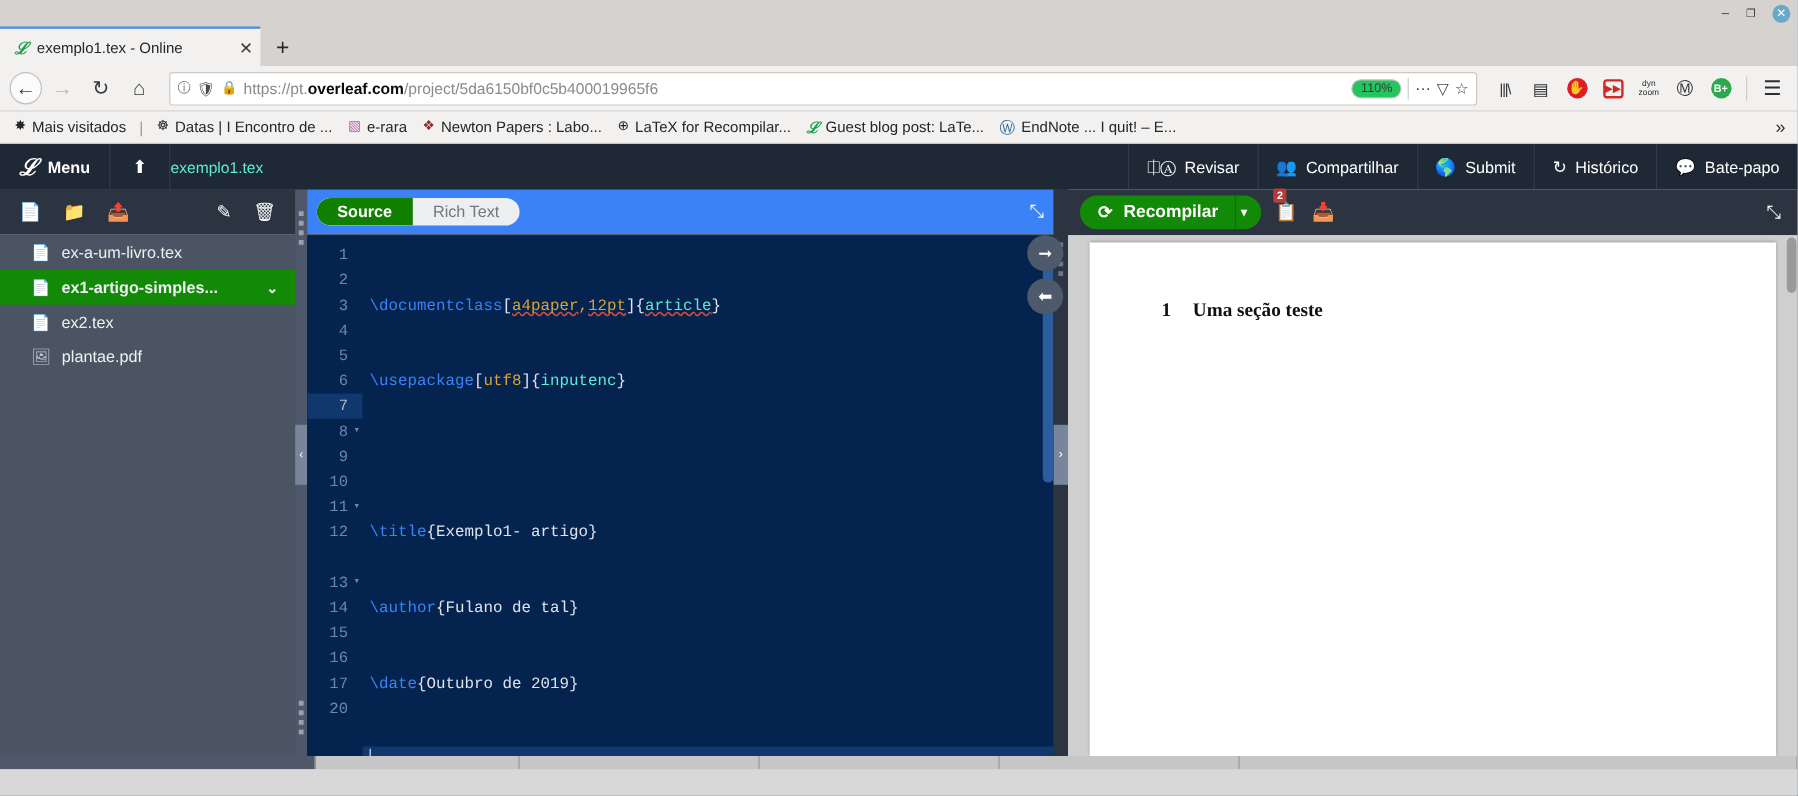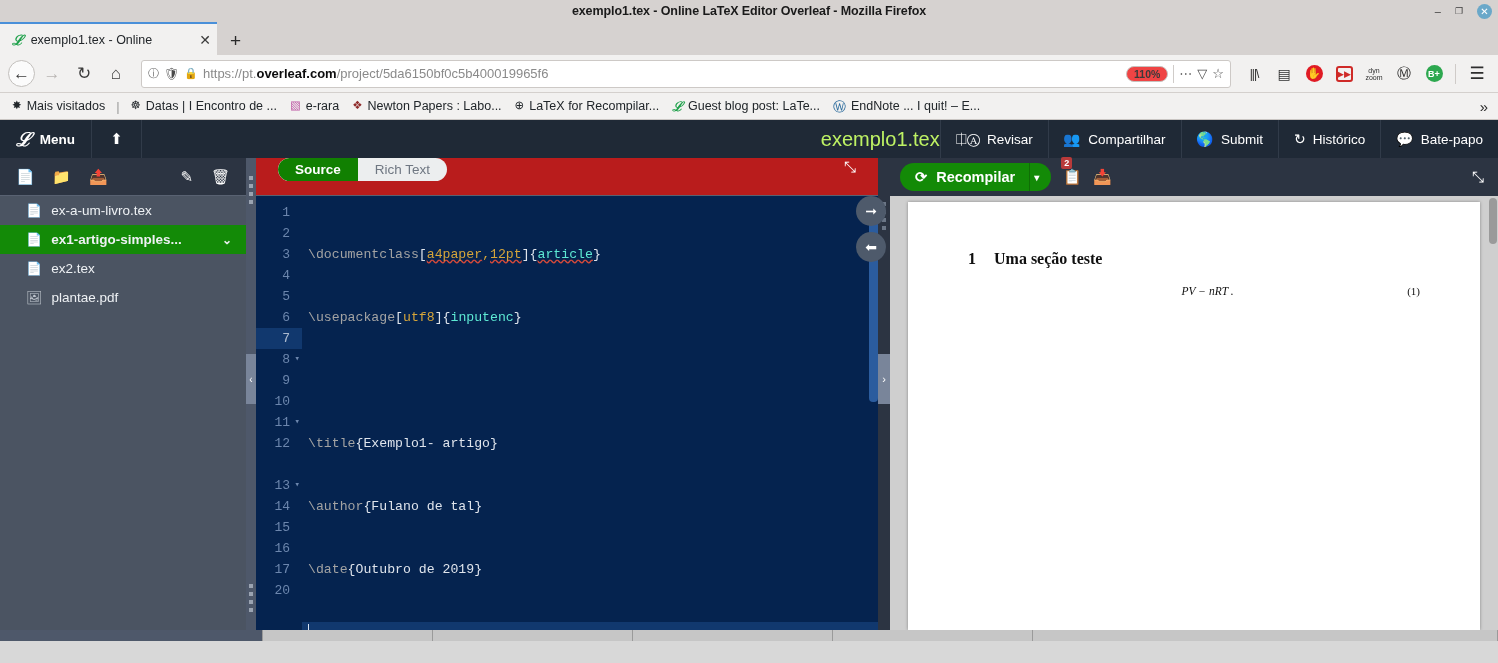--- a/index.html
+++ b/index.html
@@ -60,21 +60,21 @@
     background: #fff; border: 1px solid #cdc9c6; border-radius: 3px;
     display: flex; align-items: center; padding: 0 6px; gap: 5px;
   }
   .url-info { font-size: 11px; color: #6a6a6a; }
   .url-shield { font-size: 12px; color: #4a4a4a; }
   .url-lock { font-size: 11px; color: #16a516; }
   .url-text { flex: 1; font-size: 13px; color: #8a8a8a; white-space: nowrap; overflow: hidden; }
   .url-text b { color: #0c0c0d; font-weight: bold; }
   .url-zoom {
     font-size: 10.5px; color: #3a3a3a; border: 1px solid #c6c2bf;
-    border-radius: 10px; padding: 1px 7px; background: #ef4444; font-weight: bold;
+    border-radius: 10px; padding: 1px 7px; background: #22c55e;
   }
   .url-sep { width: 1px; height: 18px; background: #d0ccc9; }
   .url-mini { font-size: 13px; color: #4a4a4a; }
 
   .ff-ext { display: flex; align-items: center; gap: 4px; }
   .ext-ico { width: 26px; height: 26px; display: flex; align-items: center; justify-content: center; font-size: 14px; color: #2e2e2e; }
   .ext-adblock { width: 17px; height: 17px; border-radius: 50%; background: #e01b24; color: #fff; font-size: 11px; display:flex; align-items:center; justify-content:center; }
   .ext-ff { width: 17px; height: 16px; border: 2px solid #cf2a27; border-radius: 3px; color: #cf2a27; font-size: 9px; display:flex; align-items:center; justify-content:center; }
   .ext-dyn { font-size: 7px; line-height: 7px; text-align: center; color: #2e2e2e; }
   .ext-green { width: 17px; height: 17px; border-radius: 50%; background: #2da84f; color: #fff; font-size: 9px; font-weight: bold; display:flex; align-items:center; justify-content:center; }
@@ -90,21 +90,21 @@
   .bm-chev { margin-left: auto; font-size: 15px; color: #2a2a2a; padding-right: 3px; }
 
   
   .ol { height: 510px; display: flex; flex-direction: column; background: #3f4652; }
 
   .ol-topbar { height: 38px; background: #1f2936; display: flex; align-items: center; color: #fff; }
   .ol-menu { display: flex; align-items: center; gap: 8px; padding: 0 16px; height: 38px; border-right: 1px solid #313b49; }
   .ol-logo { font-family: "Liberation Serif", serif; font-style: italic; font-weight: bold; font-size: 19px; }
   .ol-menu-lbl { font-size: 13.5px; font-weight: bold; }
   .ol-upbtn { width: 50px; display: flex; align-items: center; justify-content: center; font-size: 15px; border-right: 1px solid #313b49; height: 38px; }
-  .ol-projtitle { flex: 1; text-align: right; font-size: 20px; color: #bef264; }
+  .ol-projtitle { flex: 1; text-align: left; font-size: 13px; color: #5eead4; }
   .ol-actions { display: flex; align-items: center; height: 38px; }
   .ol-act {
     display: flex; align-items: center; gap: 7px; padding: 0 15px; height: 38px;
     font-size: 13.5px; border-left: 1px solid #313b49; white-space: nowrap;
   }
   .ol-act-ico { font-size: 14px; display: flex; align-items: center; }
 
   .ol-body { flex: 1; display: flex; min-height: 0; }
 
   
@@ -116,21 +116,21 @@
     display: flex; align-items: center; gap: 9px; padding: 7px 8px 7px 26px;
     font-size: 13.5px; color: #eef1f4;
   }
   .ol-file.sel { background: #138a07; font-weight: bold; }
   .file-ico { font-size: 13px; color: #c3c9d1; }
   .ol-file.sel .file-ico { color: #fff; }
   .file-chev { margin-left: auto; font-size: 12px; padding-right: 6px; }
 
   
   .ol-editor-col { flex: 1; display: flex; flex-direction: column; min-width: 0; position: relative; }
-  .ol-editor-tb { height: 38px; background: #b91c1c; display: flex; align-items: flex-start; padding: 0 22px; border-bottom: 1px solid #596272; }
+  .ol-editor-tb { height: 38px; background: #3b82f6; display: flex; align-items: center; padding: 0 8px; border-bottom: 1px solid #596272; }
   .seg {
     display: flex; background: #eceeef; border-radius: 13px; overflow: hidden;
     font-size: 13.5px; font-weight: bold; height: 23px; align-items: stretch;
   }
   .seg-on { background: #118001; color: #fff; padding: 0 17px; display:flex; align-items:center; border-radius: 13px 0 0 13px;}
   .seg-off { color: #6f7782; padding: 0 17px; display:flex; align-items:center; font-weight: normal; }
   .tb-spacer { flex: 1; }
   .expand-ico { color: #fff; font-size: 15px; }
 
   .code-wrap { flex: 1; display: flex; background: #05234f; min-height: 0; overflow: hidden; position: relative; }
@@ -146,21 +146,21 @@
     flex: 1; padding-top: 6px; font-family: "Liberation Mono", monospace;
     font-size: 13.2px; line-height: 21px; color: #dfe4ec; white-space: pre;
     overflow: hidden; position: relative;
   }
   .cl { padding-left: 6px; }
   .cl.cur { background: #11386e; }
   .cl.cur::before {
     content: ""; position: absolute; left: 6px; width: 1px; height: 17px;
     background: #d8e2f0; margin-top: 2px;
   }
-  .k-cmd { color: #a3a3a3; }
+  .k-cmd { color: #3b82f6; }
   .k-opt { color: #d6a53a; }
   .k-arg { color: #5eead4; }
   .sp { text-decoration: underline wavy #d94a3a; text-decoration-skip-ink: none; }
 
   .edit-scrollbar { position: absolute; right: 0; top: 6px; width: 9px; height: 200px; background: #2b5c9e; border-radius: 4px; }
 
   
   .divider {
     width: 12px; background: #2c3442; position: relative; flex: none;
     display: flex; flex-direction: column; align-items: center;
@@ -224,21 +224,20 @@
   .pdf-scroll { position: absolute; right: 1px; top: 2px; width: 8px; height: 46px; background: #9a9a9a; border-radius: 4px; }
 
   
   .taskbar { height: 11px; background: #c6c6c6; display: flex; align-items: flex-start; overflow: hidden; }
   .tb-seg { border-right: 1px solid #9a9a9a; height: 11px; }
 </style>
 </head>
 <body>
 
 <div class="ff-titlebar">
-  <div class="ff-title">exemplo1.tex - Online LaTeX Editor Overleaf - Mozilla Firefox</div>
   <div class="win-ctrls">
     <span class="win-btn">–</span>
     <span class="win-btn" style="font-size:9px">❐</span>
     <span class="win-close">✕</span>
   </div>
 </div>
 
 <div class="ff-tabbar">
   <div class="ff-tab">
     <span class="ff-tab-favicon">ℒ</span>
@@ -487,24 +486,20 @@
         <div class="dl-btn">📥</div>
         <div class="pdf-expand">⤡</div>
       </div>
 
       <div class="pdf-view">
         <div class="pdf-page">
           <div class="pdf-sec">
             <span>1</span>
             <span>Uma seção teste</span>
           </div>
-          <div class="pdf-eq">
-            <span class="pdf-eq-body">PV − nRT .</span>
-            <span class="pdf-eq-num">(1)</span>
-          </div>
         </div>
         <div class="pdf-scroll"></div>
       </div>
     </div>
 
   </div>
 </div>
 
 <div class="taskbar">
   <div class="tb-seg" style="width:263px;background:#4e586a"></div>

